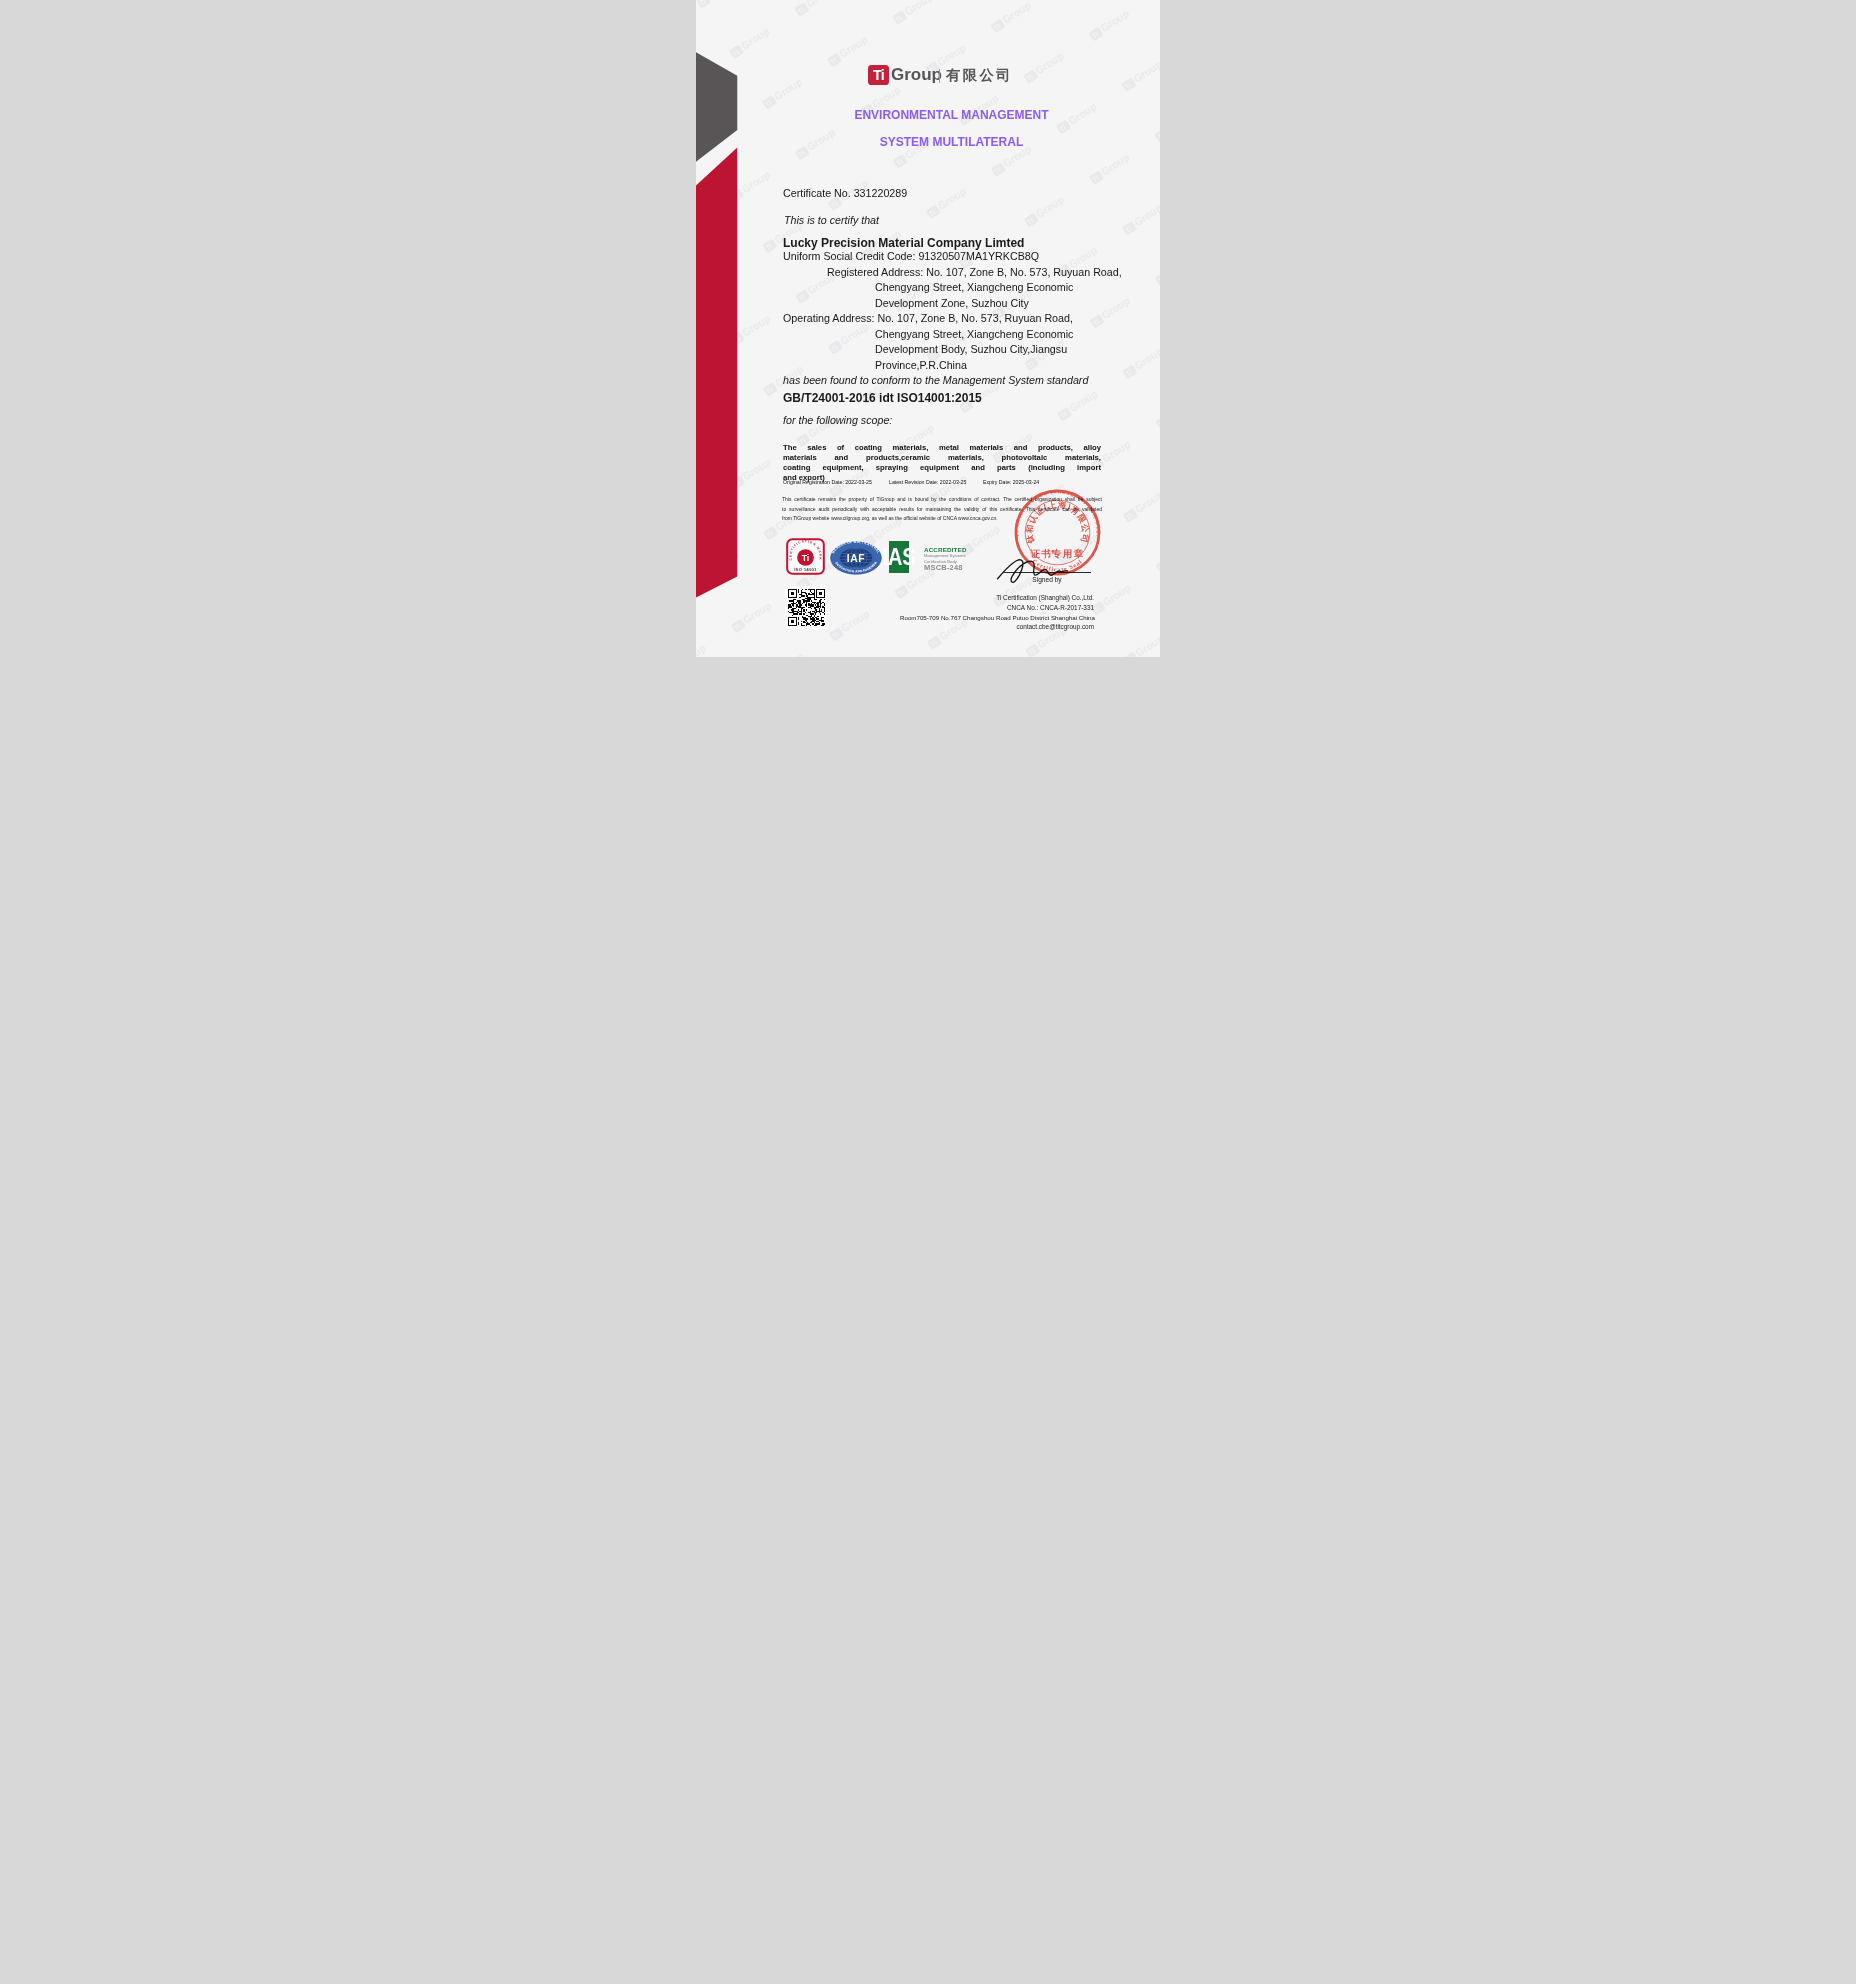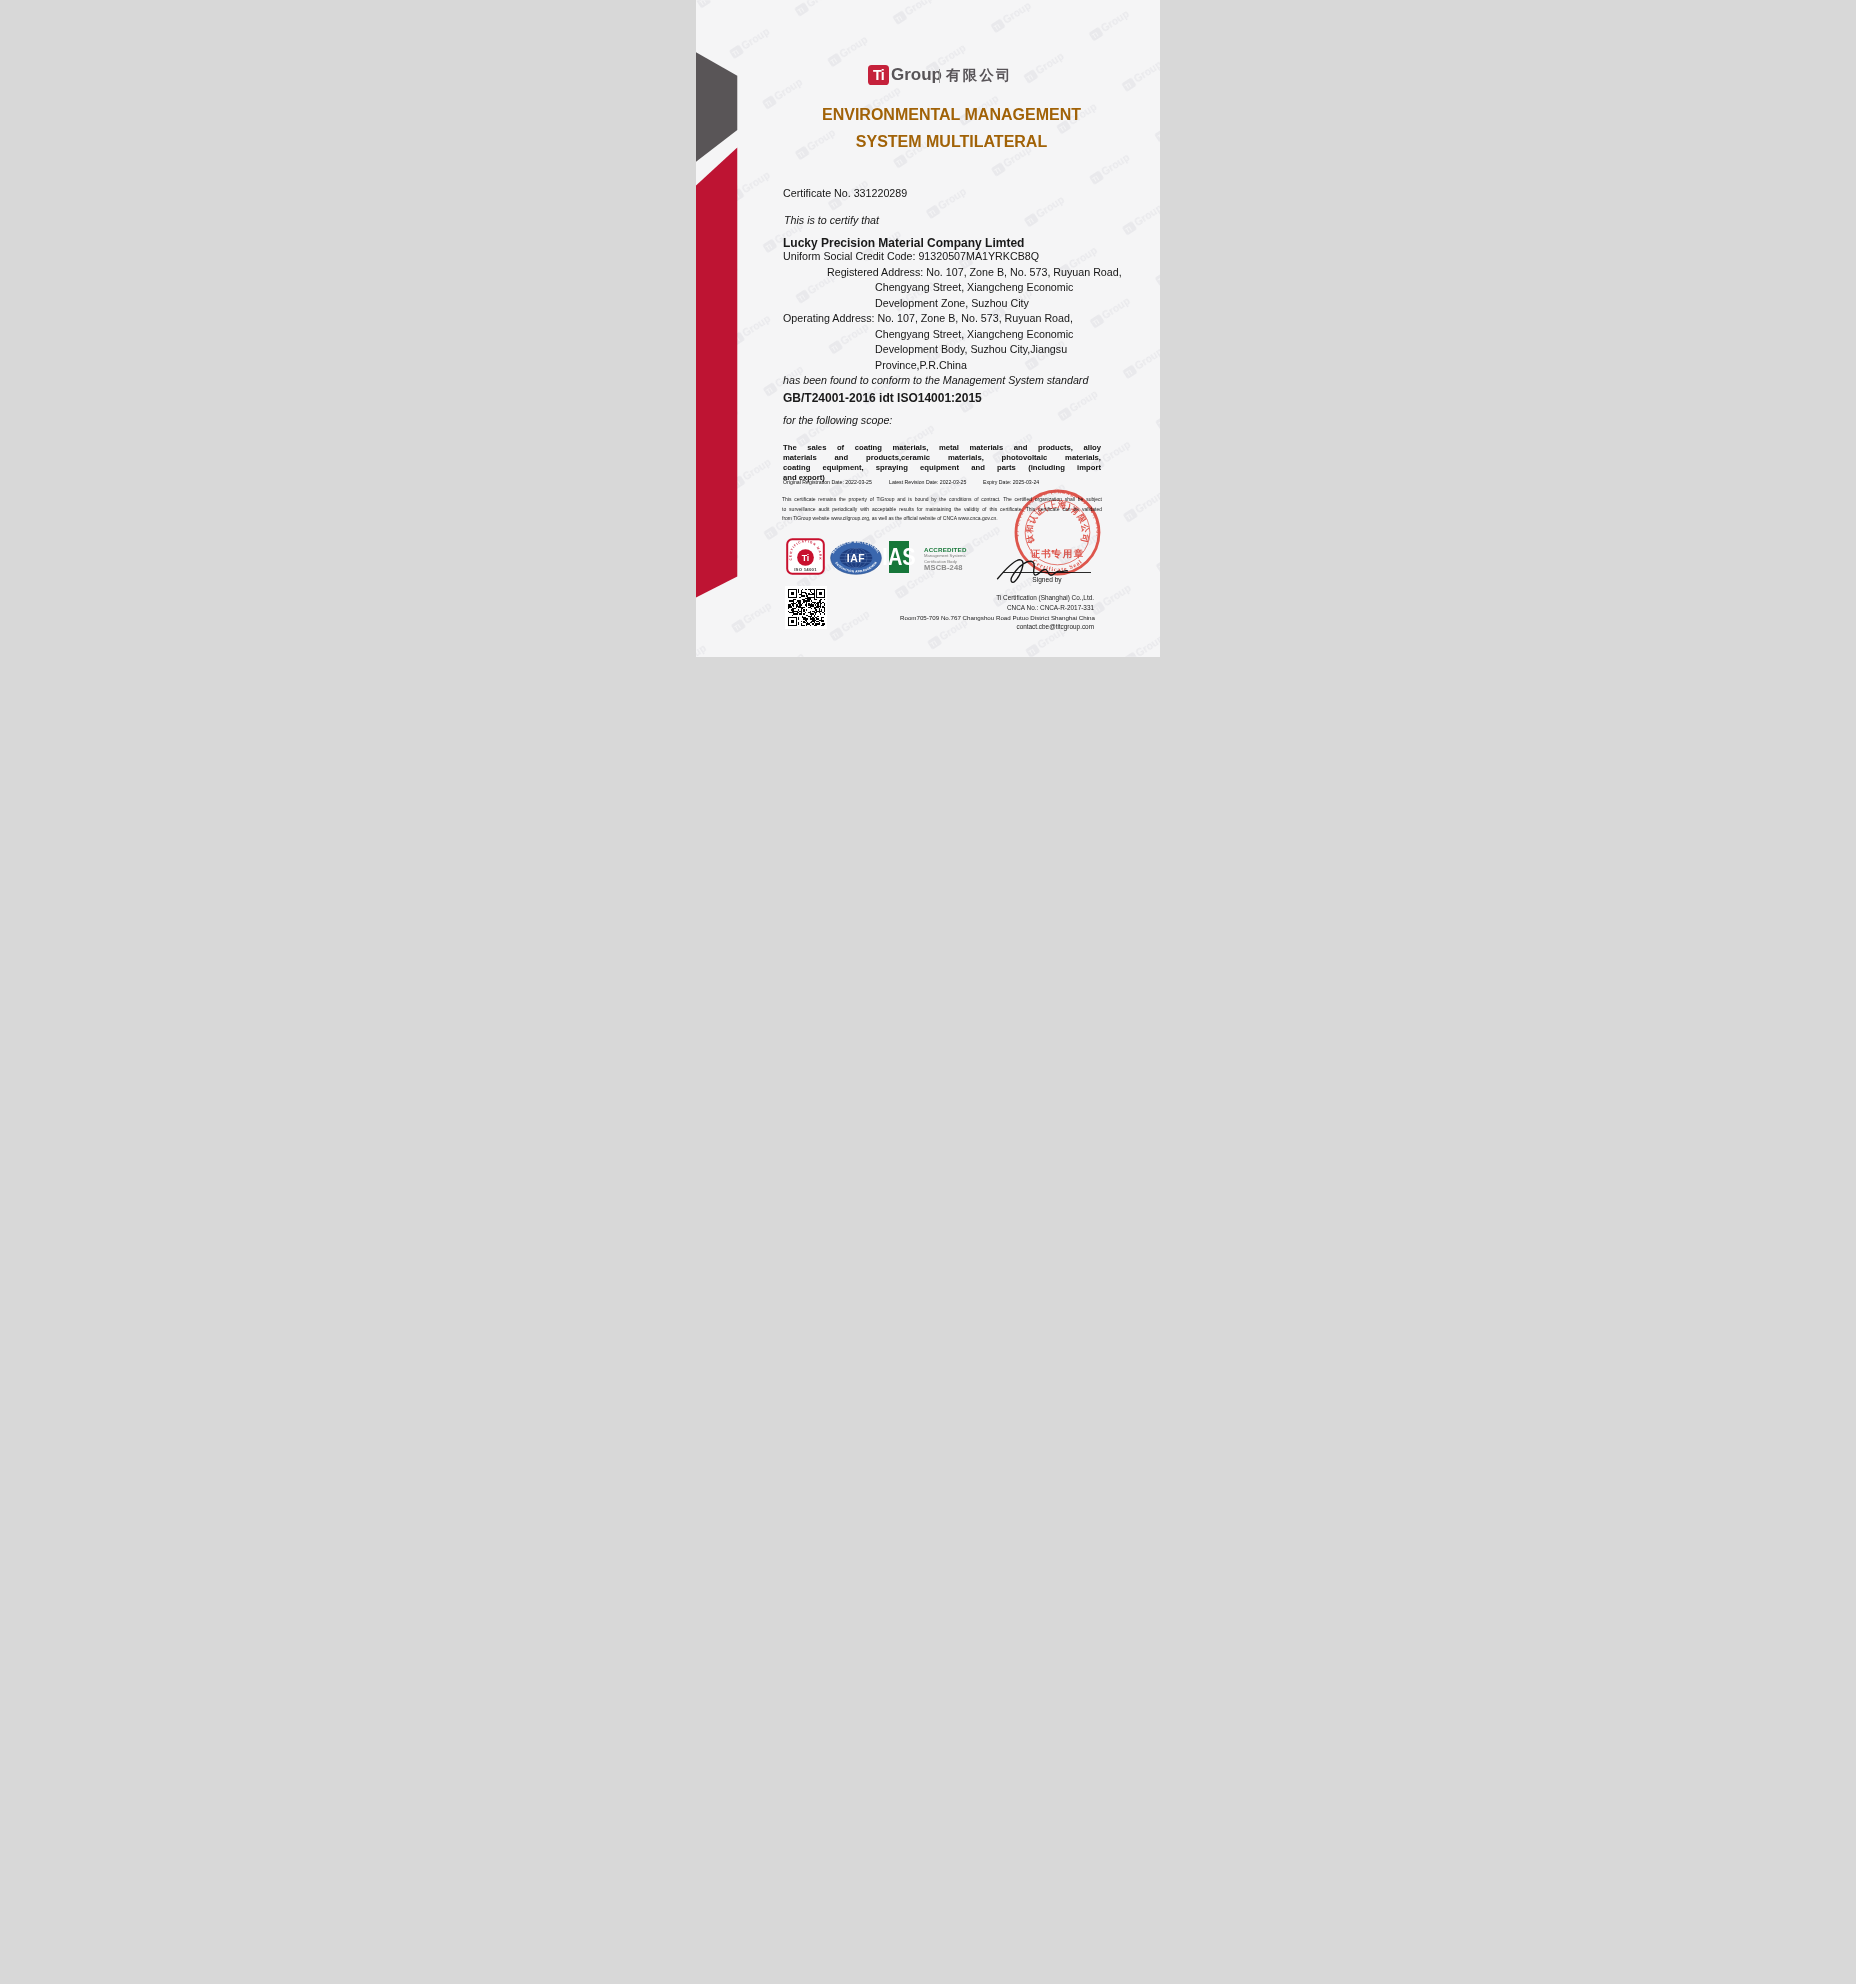--- a/index.html
+++ b/index.html
@@ -5,21 +5,21 @@
   * { margin:0; padding:0; box-sizing:border-box; }
   body { background:#d8d8d8; font-family:"Liberation Sans", sans-serif; }
   .page {
     position:relative; width:464px; height:657px; margin:0 auto;
     background:#f5f5f6; overflow:hidden;
   }
   .abs { position:absolute; }
   .txt { color:#1a1a1a; white-space:nowrap; }
   .body-line { font-size:10.7px; color:#161616; }
   .italic { font-style:italic; }
-  .title-line { font-weight:bold; font-size:16px; letter-spacing:0px; color:#a16207; text-align:center; line-height:26.6px; }
+  .title-line { font-weight:bold; font-size:12px; letter-spacing:0px; color:#8b5cf6; text-align:center; line-height:26.6px; }
   .scope-line { font-weight:bold; font-size:7.7px; color:#111; line-height:10px; text-align:justify; }
   .just { text-align-last:justify; }
   .legal-line { font-size:5px; color:#1c1c1c; line-height:9.7px; text-align:justify; }
   .date-item { font-size:5.2px; color:#111; white-space:nowrap; }
   .footer-line { font-size:6.4px; color:#1b1b1b; white-space:nowrap; text-align:right; }
   .wm-svg, .shape-svg { position:absolute; left:0; top:0; pointer-events:none; }
   .content { position:relative; z-index:2; }
   .stamp { z-index:3; mix-blend-mode:multiply; opacity:0.9; }
   .sig { z-index:4; }
   .sig-line { z-index:2; border-top:0.8px solid #2a2a2a; }

